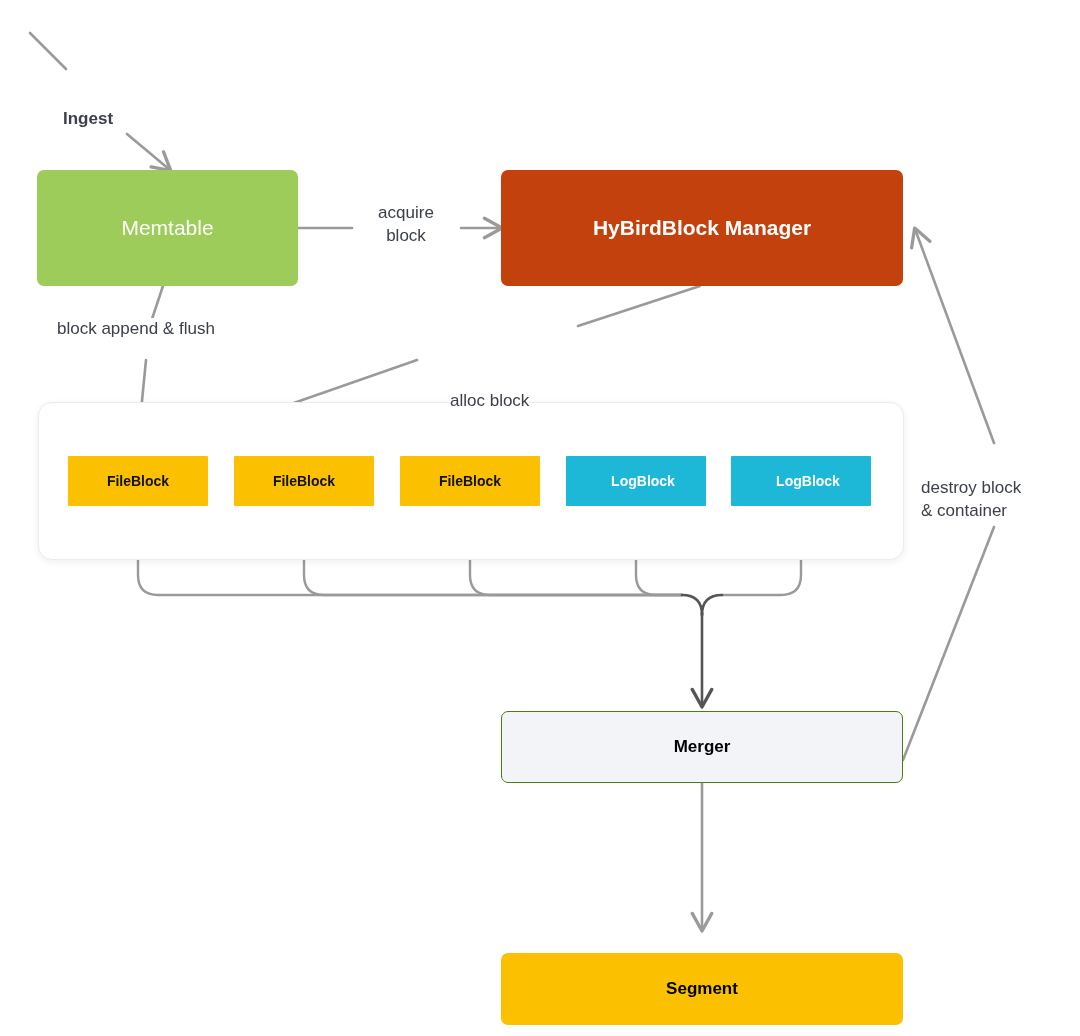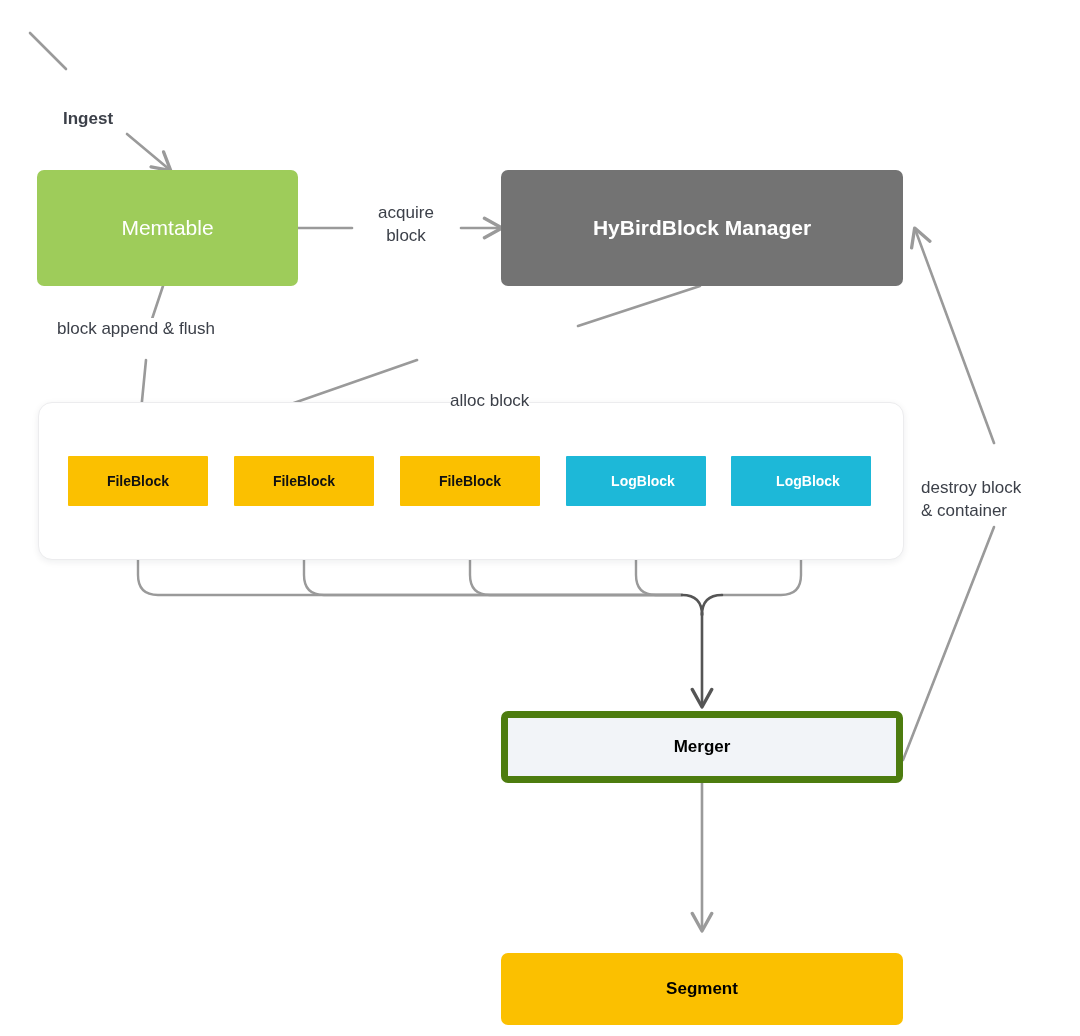--- a/index.html
+++ b/index.html
@@ -40,21 +40,21 @@
     width: 261px; height: 116px;
     background: #9ECC5A;
     border-radius: 7px;
     color: #ffffff;
     font-size: 21px;
     font-weight: 400;
   }
   .node-manager {
     left: 501px; top: 170px;
     width: 402px; height: 116px;
-    background: #737373;
+    background: #c2410c;
     border-radius: 7px;
     color: #ffffff;
     font-size: 21px;
     font-weight: 700;
   }
   .node-container {
     left: 38px;  top: 402px;
     width: 866px; height: 158px;
     background: #ffffff;
     border: 1px solid #ececee;
@@ -79,21 +79,21 @@
   }
   .block-log {
     background: #1DB8D8;
     color: #ffffff;
     padding-left: 14px;
   }
   .node-merger {
     left: 501px; top: 711px;
     width: 402px; height: 72px;
     background: #F2F4F8;
-    border: 7px solid #4d7c0f;
+    border: 1px solid #4d7c0f;
     border-radius: 7px;
     color: #000000;
     font-size: 17px;
     font-weight: 700;
   }
   .node-segment {
     left: 501px; top: 935px;
     width: 402px; height: 72px;
     background: #FBC000;
     border-radius: 7px;

